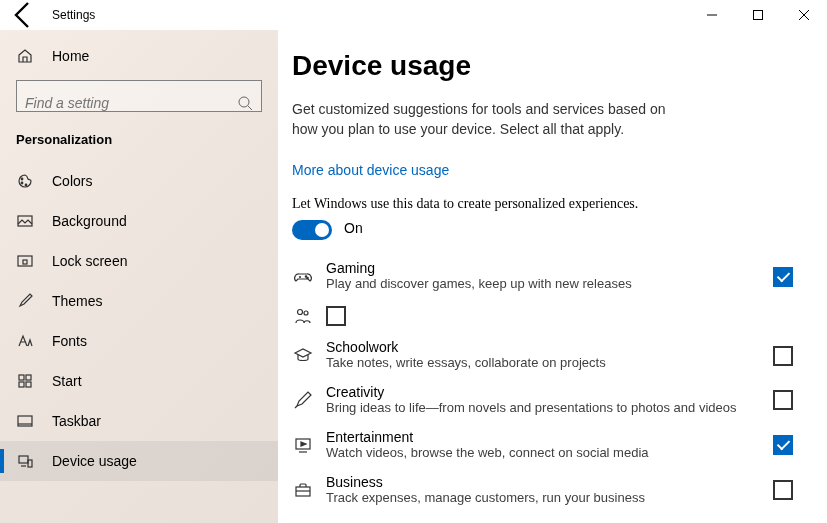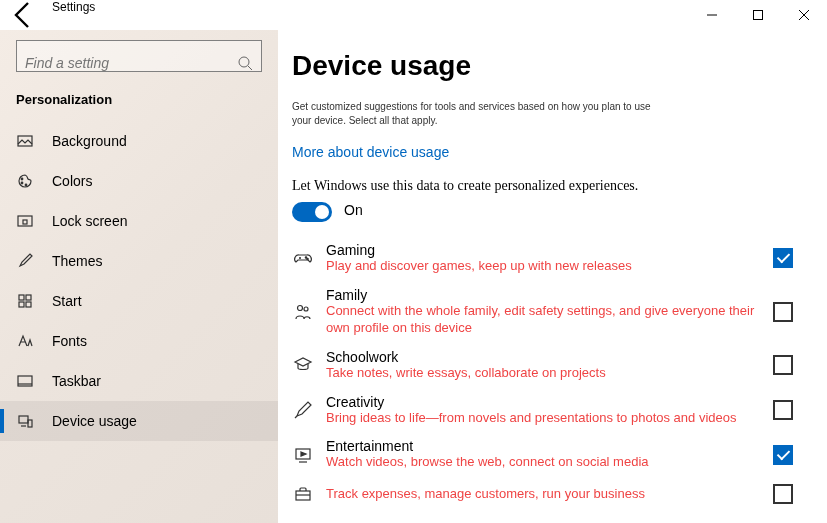--- a/index.html
+++ b/index.html
@@ -15,20 +15,21 @@
   }
   .window {
     width: 100%;
     height: 100%;
     display: flex;
     flex-direction: column;
   }
   .titlebar {
     height: 30px;
     display: flex;
+    align-items: center;
     padding-left: 8px;
     background: #fff;
   }
   .titlebar .back {
     width: 32px;
     display: flex;
     align-items: center;
     justify-content: center;
     font-size: 14px;
   }
@@ -126,25 +127,25 @@
     flex: 1;
     padding: 20px 30px 0 14px;
     overflow-y: auto;
   }
   .page-title {
     font-size: 28px;
     font-weight: 600;
     margin-bottom: 18px;
   }
   .description {
-    font-size: 10px;
+    font-size: 14px;
     color: #333;
     line-height: 1.4;
     max-width: 380px;
-    margin-bottom: 16px;
+    margin-bottom: 23px;
   }
   .link {
     color: #0067c0;
     font-size: 14px;
     display: inline-block;
     margin-bottom: 18px;
   }
   .sub {
     font-size: 14px;
     margin-bottom: 8px;
@@ -194,21 +195,21 @@
   .usage-text {
     flex: 1;
     min-width: 0;
   }
   .usage-title {
     font-size: 14px;
     color: #000;
   }
   .usage-desc {
     font-size: 13px;
-    color: #ef4444;
+    color: #404040;
     line-height: 1.3;
   }
   .usage-check {
     width: 20px;
     height: 20px;
     border: 2px solid #333;
     display: flex;
     align-items: center;
     justify-content: center;
     flex-shrink: 0;
@@ -253,90 +254,98 @@
       <div class="win-btn">
         <svg viewBox="0 0 10 10">
             <path d="M0 0 L10 10 M10 0 L0 10" stroke="#000" stroke-width="1"></path>
           </svg>
       </div>
     </div>
   </div>
 
   <div class="body">
     <div class="sidebar">
+      <div class="home-row">
+        <span class="nav-icon">
+          <svg viewBox="0 0 16 16">
+              <path d="M2 7 L8 2 L14 7 V14 H2 Z M6 14 V9 H10 V14"></path>
+            </svg>
+        </span>
+        <span>Home</span>
+      </div>
 
       <div class="search-wrap">
         <div class="search-box">
           <input placeholder="Find a setting" style="">
           <span class="sicon">
             <svg viewBox="0 0 16 16">
                 <circle cx="7" cy="7" r="5" stroke="#666" fill="none"></circle>
                 <path d="M11 11 L15 15" stroke="#666"></path>
               </svg>
           </span>
         </div>
       </div>
 
       <div class="section-header">Personalization</div>
 
       <div class="nav-item">
         <span class="nav-icon">
             <svg viewBox="0 0 16 16">
-              <rect x="1" y="3" width="14" height="10"></rect>
-              <path d="M1 11 L5 7 L8 10 L11 7 L15 11"></path>
-            </svg>
-          </span>
-        <span>Background</span>
-      </div>
-      <div class="nav-item">
-        <span class="nav-icon">
-            <svg viewBox="0 0 16 16">
               <path d="M8 2 A6 6 0 1 0 14 8 C14 6 12 7 11 6 C10 5 11 3 8 2 Z"></path>
               <circle cx="5" cy="6" r="0.8" fill="#333"></circle>
               <circle cx="5" cy="10" r="0.8" fill="#333"></circle>
               <circle cx="9" cy="12" r="0.8" fill="#333"></circle>
             </svg>
           </span>
         <span>Colors</span>
       </div>
       <div class="nav-item">
         <span class="nav-icon">
             <svg viewBox="0 0 16 16">
               <rect x="1" y="3" width="14" height="10"></rect>
+              <path d="M1 11 L5 7 L8 10 L11 7 L15 11"></path>
+            </svg>
+          </span>
+        <span>Background</span>
+      </div>
+      <div class="nav-item">
+        <span class="nav-icon">
+            <svg viewBox="0 0 16 16">
+              <rect x="1" y="3" width="14" height="10"></rect>
               <rect x="6" y="7" width="4" height="4"></rect>
             </svg>
           </span>
         <span>Lock screen</span>
       </div>
       <div class="nav-item">
         <span class="nav-icon">
             <svg viewBox="0 0 16 16">
               <path d="M3 13 L5 9 L13 1 L15 3 L7 11 Z"></path>
             </svg>
           </span>
         <span>Themes</span>
+      </div>
+      <div class="nav-item">
+        <span class="nav-icon">
+            <svg viewBox="0 0 16 16">
+              <path d="M2 13 L6 3 L10 13 M3.5 9 H8.5 M11 13 L13 7 L15 13"></path>
+            </svg>
+          </span>
+        <span>Fonts</span>
       </div>
       <div class="nav-item">
         <span class="nav-icon">
             <svg viewBox="0 0 16 16">
               <rect x="2" y="2" width="5" height="5"></rect>
               <rect x="9" y="2" width="5" height="5"></rect>
               <rect x="2" y="9" width="5" height="5"></rect>
               <rect x="9" y="9" width="5" height="5"></rect>
             </svg>
           </span>
         <span>Start</span>
-      </div>
-      <div class="nav-item">
-        <span class="nav-icon">
-            <svg viewBox="0 0 16 16">
-              <path d="M2 13 L6 3 L10 13 M3.5 9 H8.5 M11 13 L13 7 L15 13"></path>
-            </svg>
-          </span>
-        <span>Fonts</span>
       </div>
       <div class="nav-item">
         <span class="nav-icon">
             <svg viewBox="0 0 16 16">
               <rect x="1" y="3" width="14" height="10"></rect>
               <line x1="1" y1="11" x2="15" y2="11"></line>
             </svg>
           </span>
         <span>Taskbar</span>
       </div>
@@ -383,24 +392,20 @@
         </div>
 
         <div class="usage-item">
           <span class="usage-icon">
               <svg viewBox="0 0 20 20">
                 <circle cx="7" cy="6" r="2.5"></circle>
                 <circle cx="13" cy="7" r="2"></circle>
                 <path d="M3 17 C3 13 11 13 11 17 M11 17 C11 14 17 14 17 17"></path>
               </svg>
             </span>
-          <div class="usage-text">
-            <div class="usage-title">Family</div>
-            <div class="usage-desc">Connect with the whole family, edit safety settings, and give everyone their own profile on this device</div>
-          </div>
           <div class="usage-check"></div>
         </div>
 
         <div class="usage-item">
           <span class="usage-icon">
               <svg viewBox="0 0 20 20">
                 <path d="M2 7 L10 3 L18 7 L10 11 Z"></path>
                 <path d="M5 9 V13 C5 15 15 15 15 13 V9"></path>
               </svg>
             </span>
@@ -442,20 +447,21 @@
 
         <div class="usage-item">
           <span class="usage-icon">
               <svg viewBox="0 0 20 20">
                 <rect x="3" y="7" width="14" height="9"></rect>
                 <path d="M7 7 V5 A1 1 0 0 1 8 4 H12 A1 1 0 0 1 13 5 V7"></path>
                 <path d="M3 11 H17"></path>
               </svg>
             </span>
           <div class="usage-text">
+            <div class="usage-title">Business</div>
             <div class="usage-desc">Track expenses, manage customers, run your business</div>
           </div>
           <div class="usage-check"></div>
         </div>
 
       </div>
     </div>
   </div>
 
 </div>

